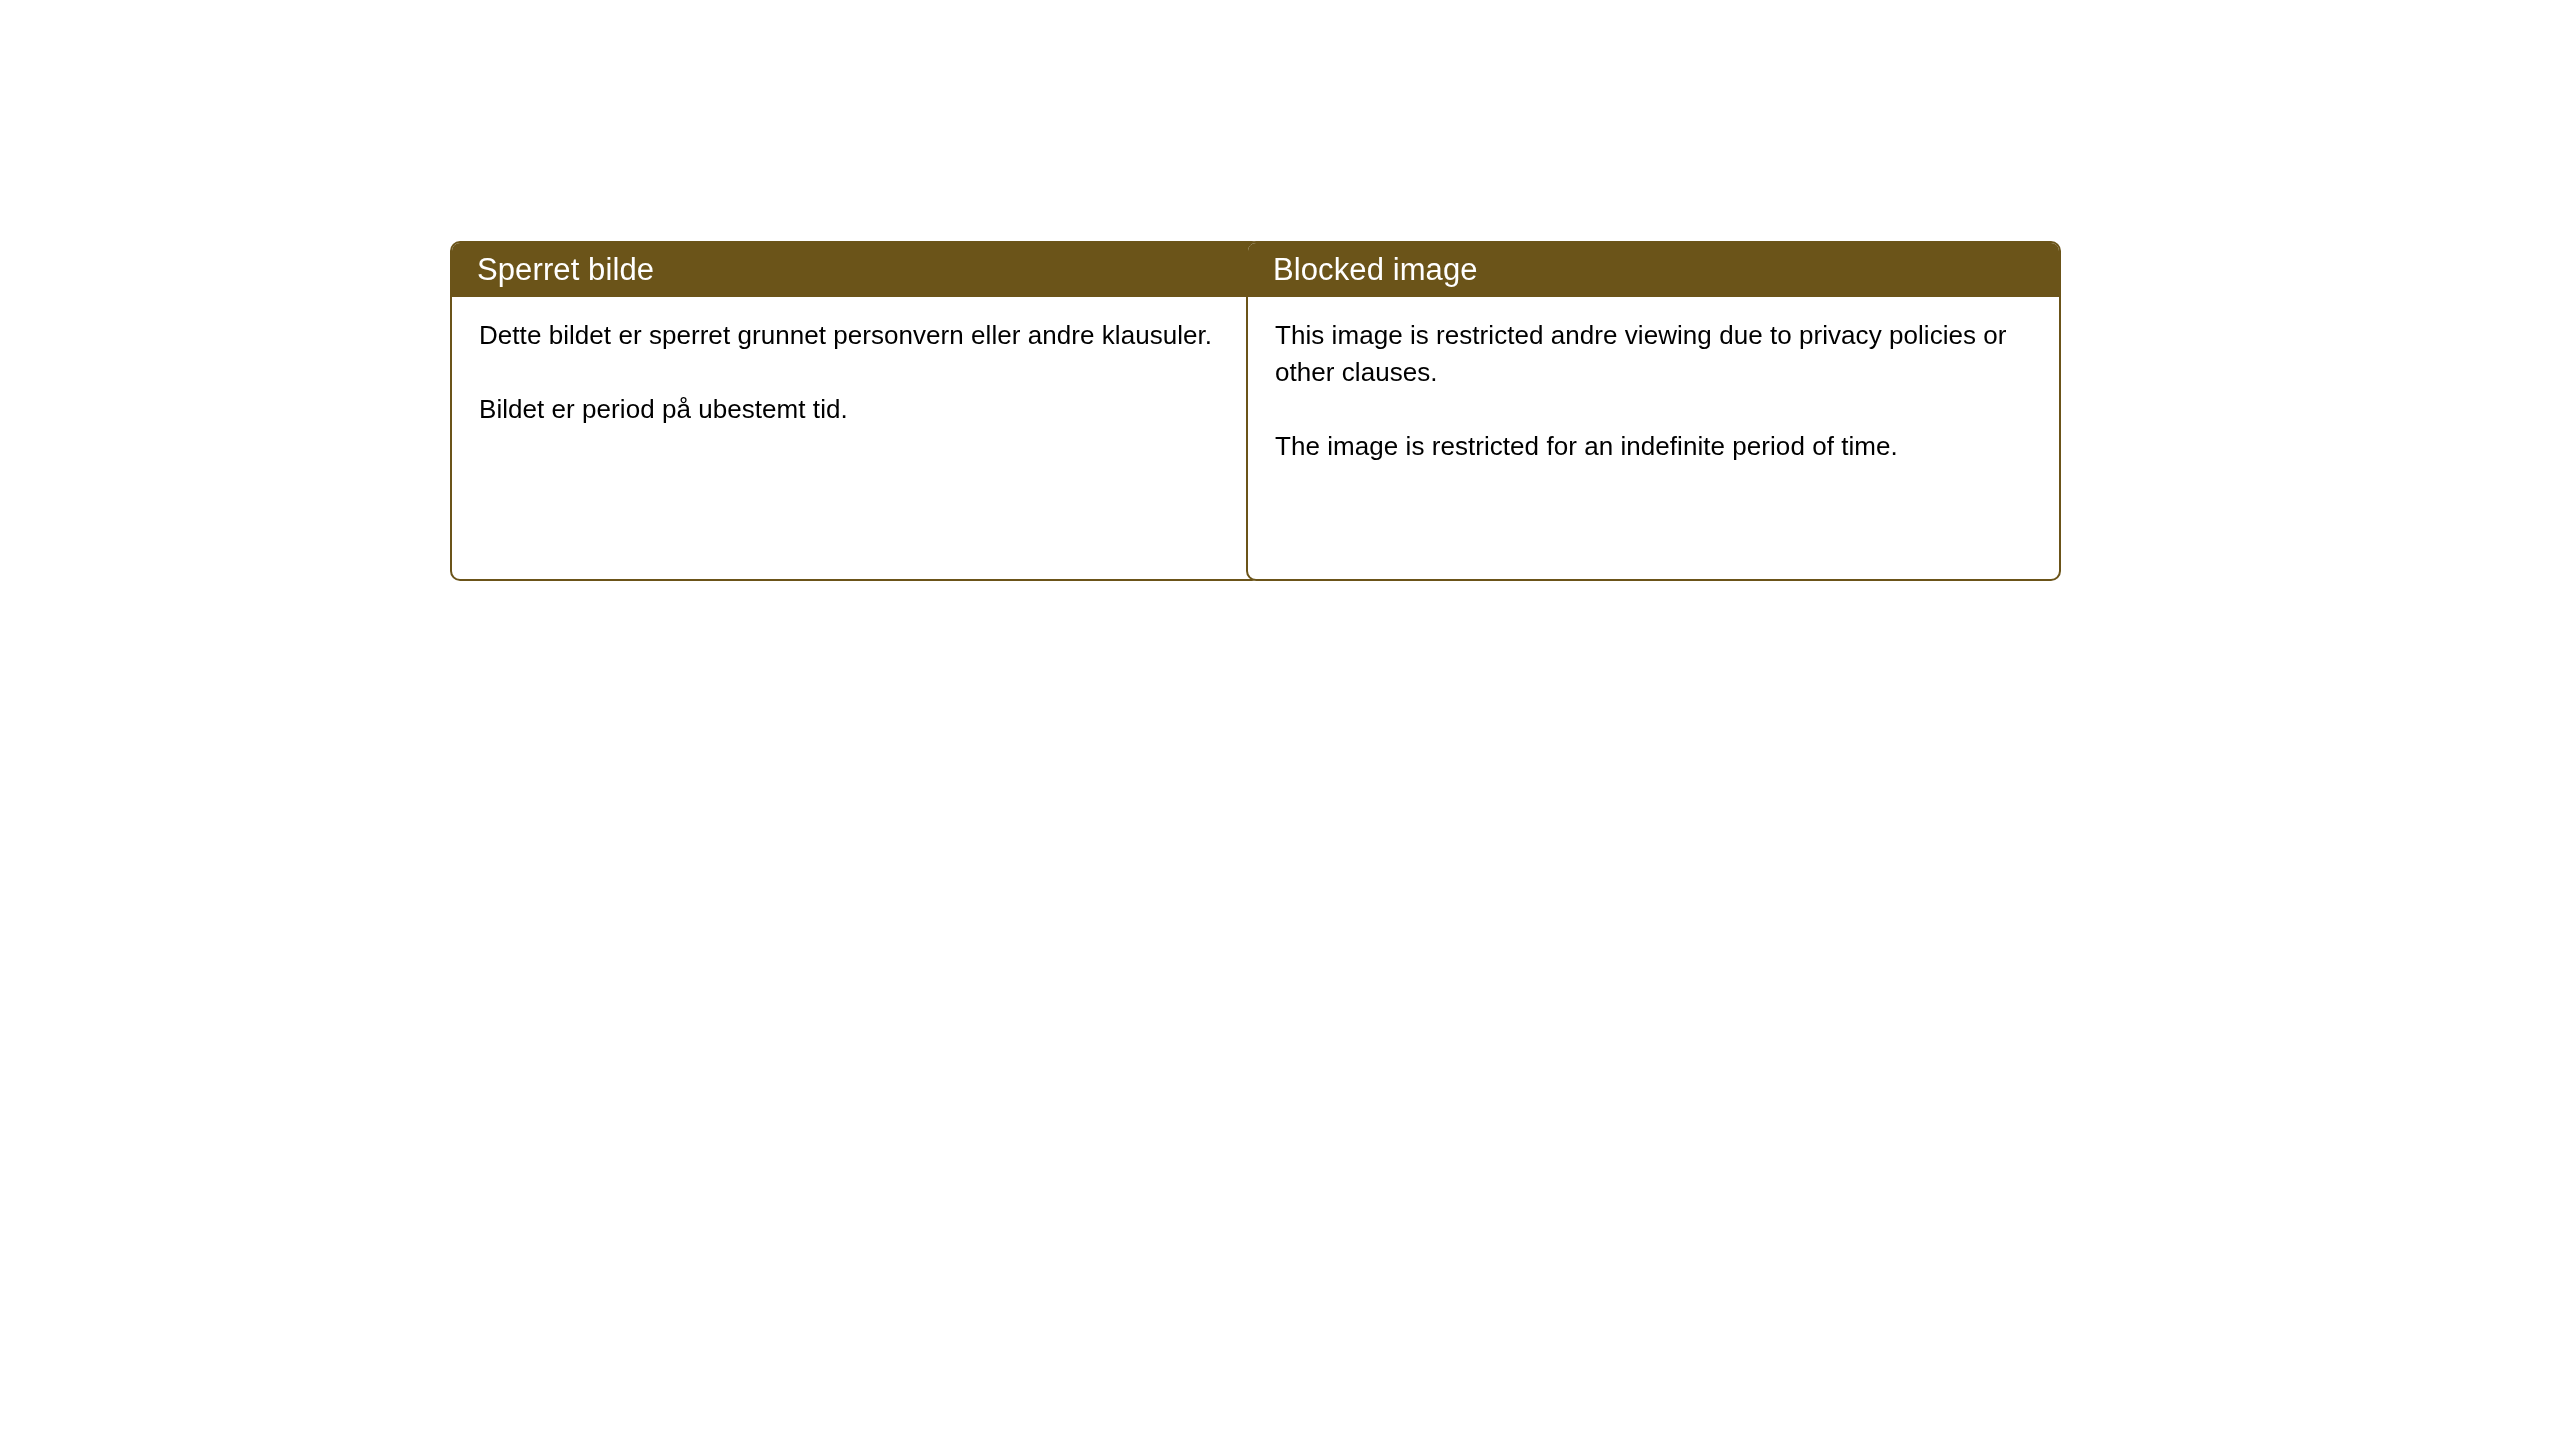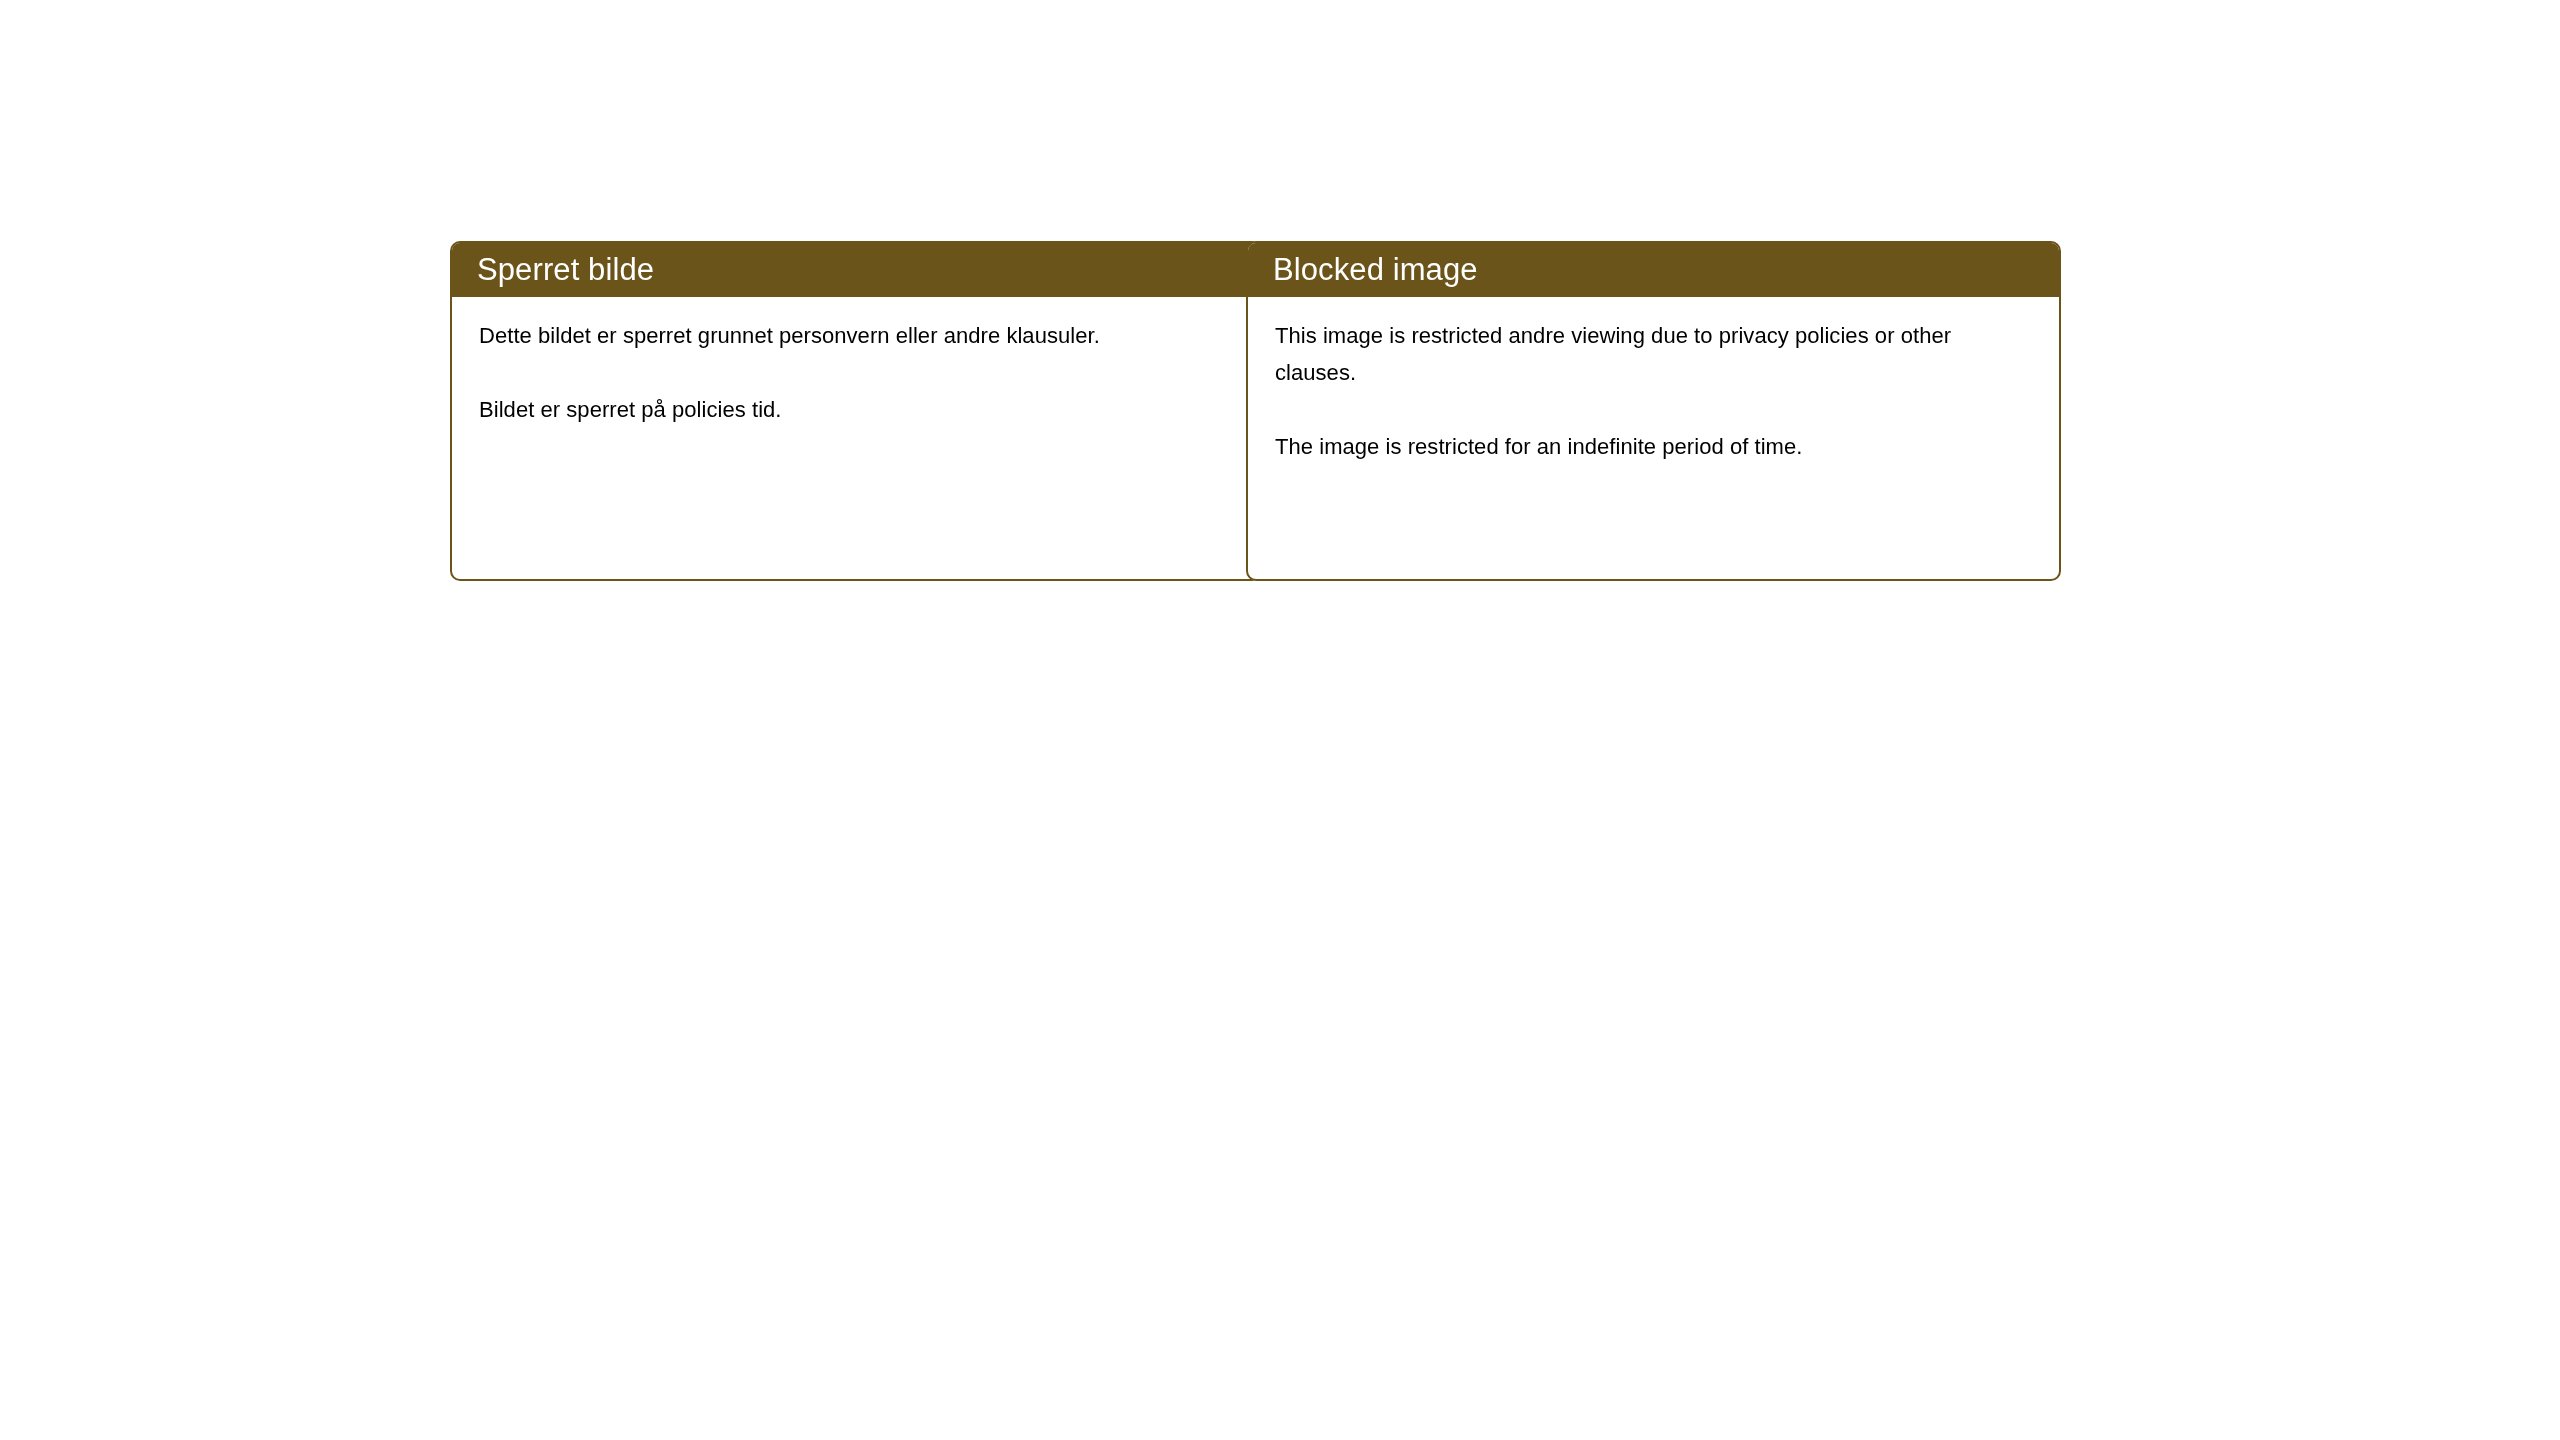--- a/index.html
+++ b/index.html
@@ -68,21 +68,21 @@
     white-space: nowrap;
   }
 
   .card-body {
     box-sizing: border-box;
     padding: 20px 24px 0 27px;
   }
 
   .card-paragraph {
     color: #000000;
-    font-size: 22px;
+    font-size: 26px;
     font-weight: 400;
     line-height: 37px;
     margin: 0;
     letter-spacing: 0.05px;
   }
 
   .card-paragraph + .card-paragraph {
     margin-top: 37px;
   }
 </style>
@@ -90,21 +90,21 @@
 <body>
 
 <div id="stage">
 
   <section class="notice-card left">
     <div class="card-header">
       <span class="card-header-title">Sperret bilde</span>
     </div>
     <div class="card-body">
       <p class="card-paragraph">Dette bildet er sperret grunnet personvern eller andre klausuler.</p>
-      <p class="card-paragraph">Bildet er sperret på policies tid.</p>
+      <p class="card-paragraph">Bildet er period på ubestemt tid.</p>
     </div>
   </section>
 
   <section class="notice-card right">
     <div class="card-header">
       <span class="card-header-title">Blocked image</span>
     </div>
     <div class="card-body">
       <p class="card-paragraph">This image is restricted andre viewing due to privacy policies or other clauses.</p>
       <p class="card-paragraph">The image is restricted for an indefinite period of time.</p>

